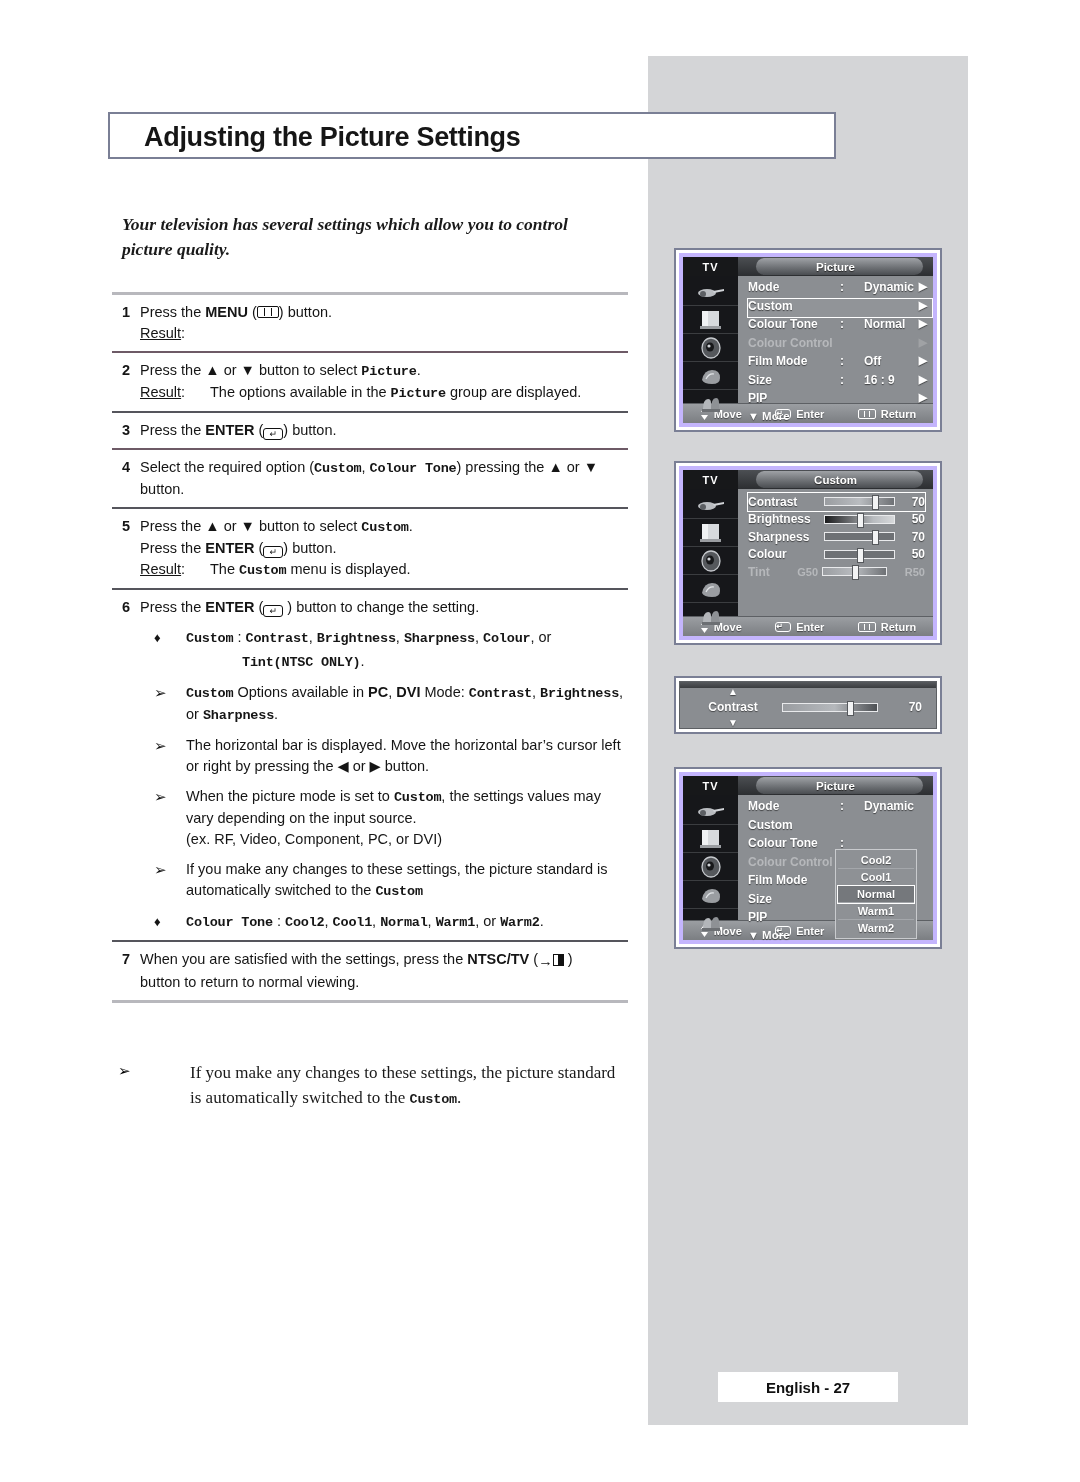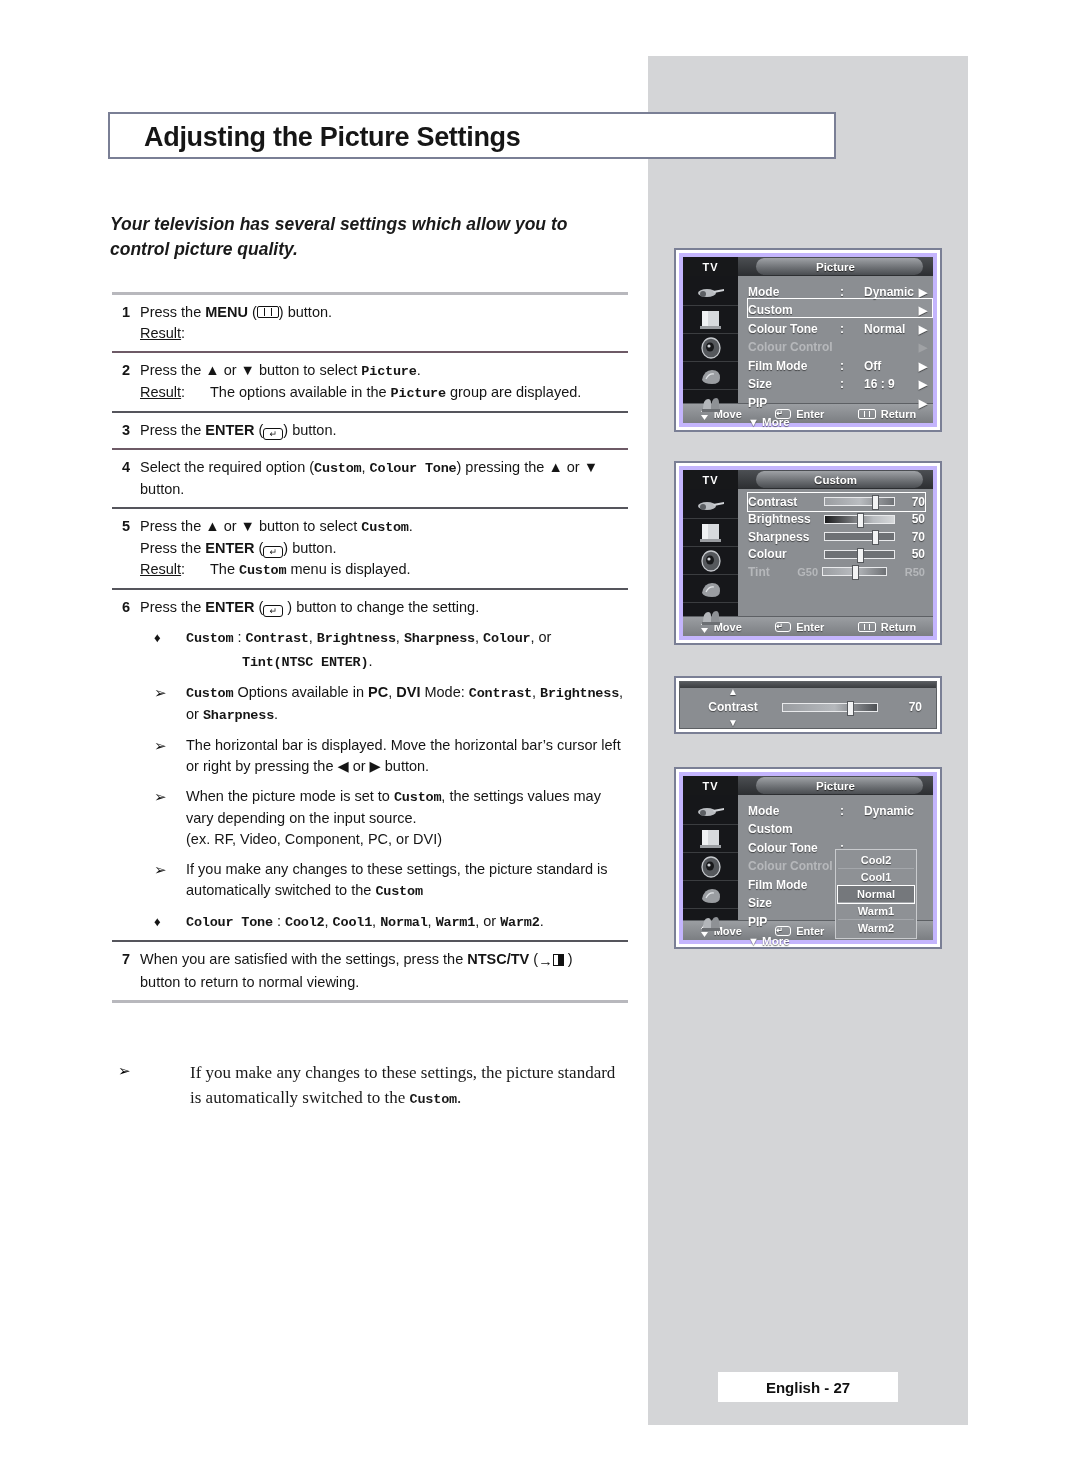--- a/index.html
+++ b/index.html
@@ -25,22 +25,22 @@
   }
   .title-text{
     position:absolute;left:34px;top:8px;
     font-size:27px;font-weight:bold;color:#161616;
     letter-spacing:-0.3px;
     font-family:"Liberation Sans", sans-serif;
   }
 
   
   .intro{
-    position:absolute;left:110px;top:212px;width:500px;
-    font-family:Liberation Sans, sans-serif;
+    position:absolute;left:122px;top:212px;width:500px;
+    font-family:Liberation Serif, serif;
     font-style:italic;font-weight:bold;font-size:17.5px;
     line-height:25px;color:#1a1a1a;
   }
 
   
   .steps{position:absolute;left:112px;top:292px;width:516px;}
   .rule{height:2px;background:#6d5a66;width:100%;}
   .rule.thick{height:3px;background:#b8b8bd;}
   .rule.mid{height:2px;background:#55555c;}
 
@@ -129,21 +129,21 @@
   }
   .ic{
     height:27px;flex:0 0 27px;border-bottom:1px solid #3b3d40;
     display:flex;align-items:center;justify-content:center;
     position:relative;overflow:hidden;
   }
   .ic:last-child{border-bottom:none;}
   .ic svg{display:block;}
   .osd-list{flex:1;padding:4px 8px 0 10px;position:relative;}
   .row{
-    display:flex;align-items:flex-end;height:18.5px;color:#fff;
+    display:flex;align-items:flex-start;height:18.5px;color:#fff;
     font-size:12px;font-weight:bold;position:relative;
     text-shadow:0 1px 1px rgba(0,0,0,.55);
   }
   .row .lbl{width:92px;flex:0 0 92px;}
   .row .colon{width:12px;flex:0 0 12px;}
   .row .val{flex:1;padding-left:12px;}
   .row .arr{width:18px;flex:0 0 18px;text-align:center;font-size:11px;}
   .row.dim{color:#b6b8bb;text-shadow:none;}
   .row.dim .arr{color:#a0a2a5;}
   .row.sel{
@@ -303,21 +303,21 @@
         <p><span>Press the </span><b>ENTER</b><span> (</span><span class="enterbox">↵</span><span> ) button to change the setting.</span></p>
 
         <div class="bullets">
 
           <div class="blt">
             <div class="bmark">♦</div>
             <div class="btxt">
               <span class="mono">Custom</span>
               <span>:</span>
               <span class="mono">Contrast</span><span>, </span><span class="mono">Brightness</span><span>, </span><span class="mono">Sharpness</span><span>, </span><span class="mono">Colour</span><span>, or</span>
-              <div style="padding-left:56px;margin-top:2px;"><span class="mono">Tint(NTSC ENTER)</span><span>.</span></div>
+              <div style="padding-left:56px;margin-top:2px;"><span class="mono">Tint(NTSC ONLY)</span><span>.</span></div>
             </div>
           </div>
 
           <div class="blt">
             <div class="bmark arrow-glyph">➢</div>
             <div class="btxt"><span class="mono">Custom</span><span> Options available in </span><b>PC</b><span>, </span><b>DVI</b><span> Mode: </span><span class="mono">Contrast</span><span>,</span> <span class="mono">Brightness</span><span>, or </span><span class="mono">Sharpness</span><span>.</span></div>
           </div>
 
           <div class="blt">
             <div class="bmark arrow-glyph">➢</div>

